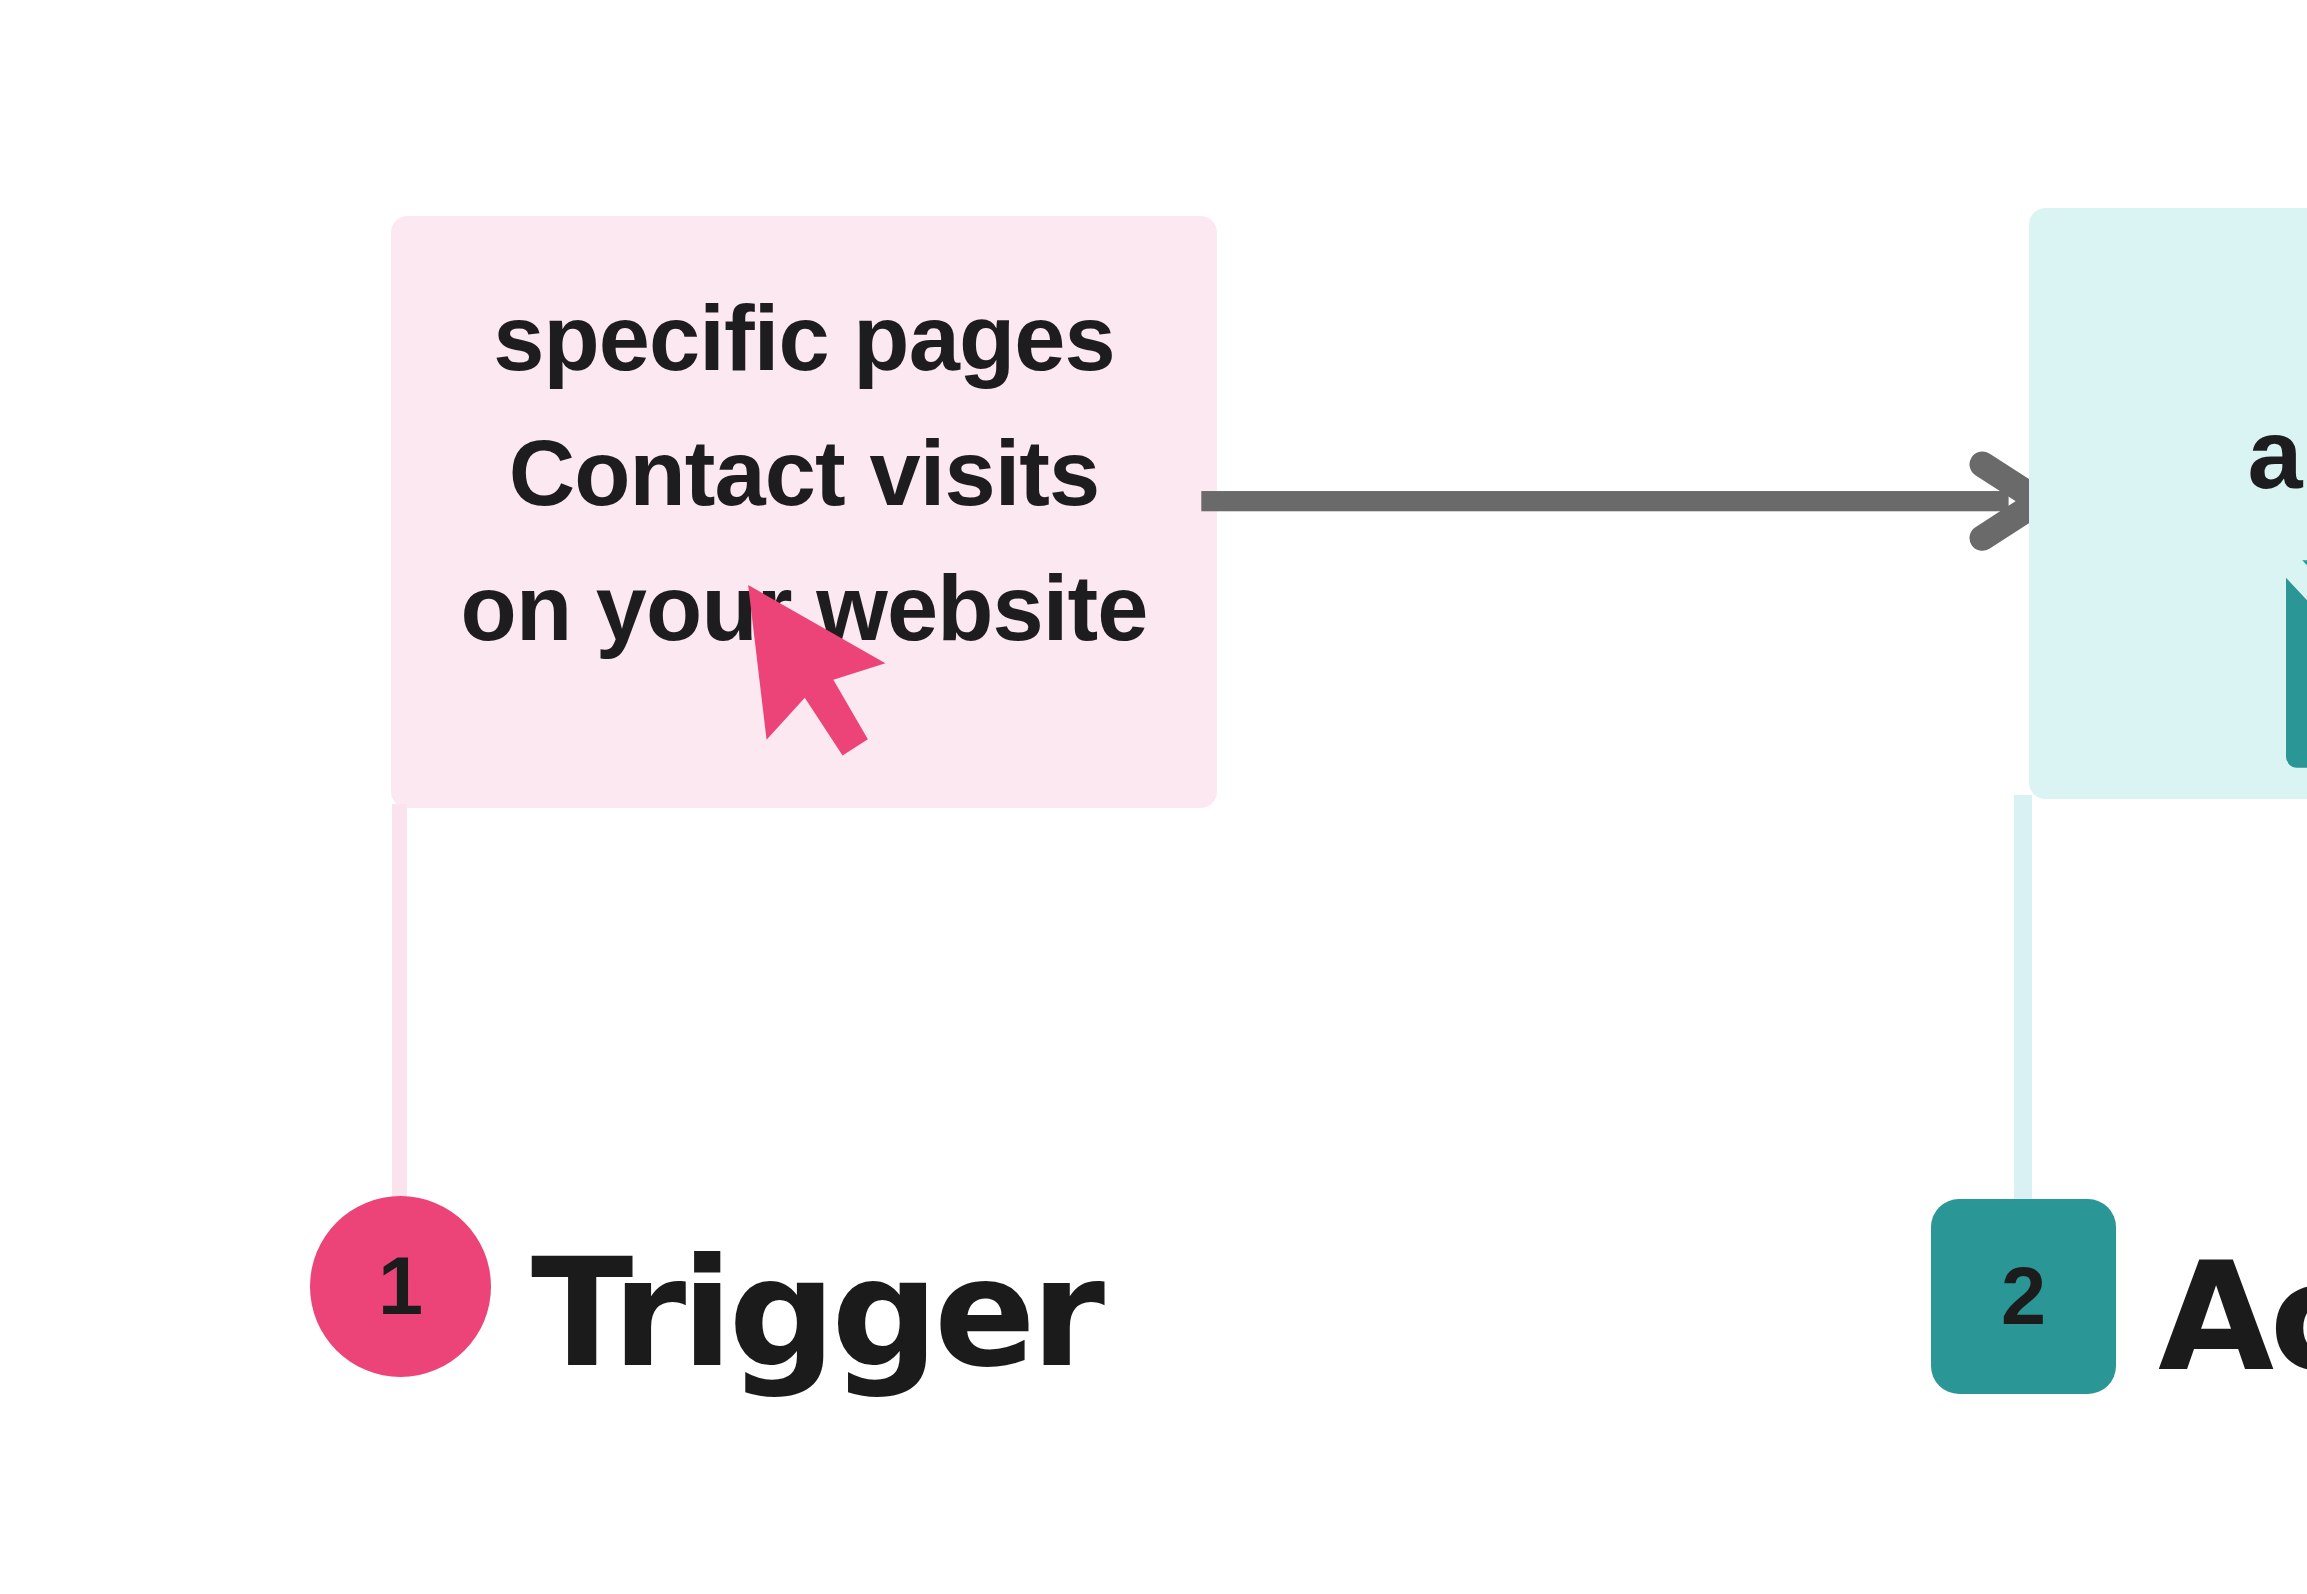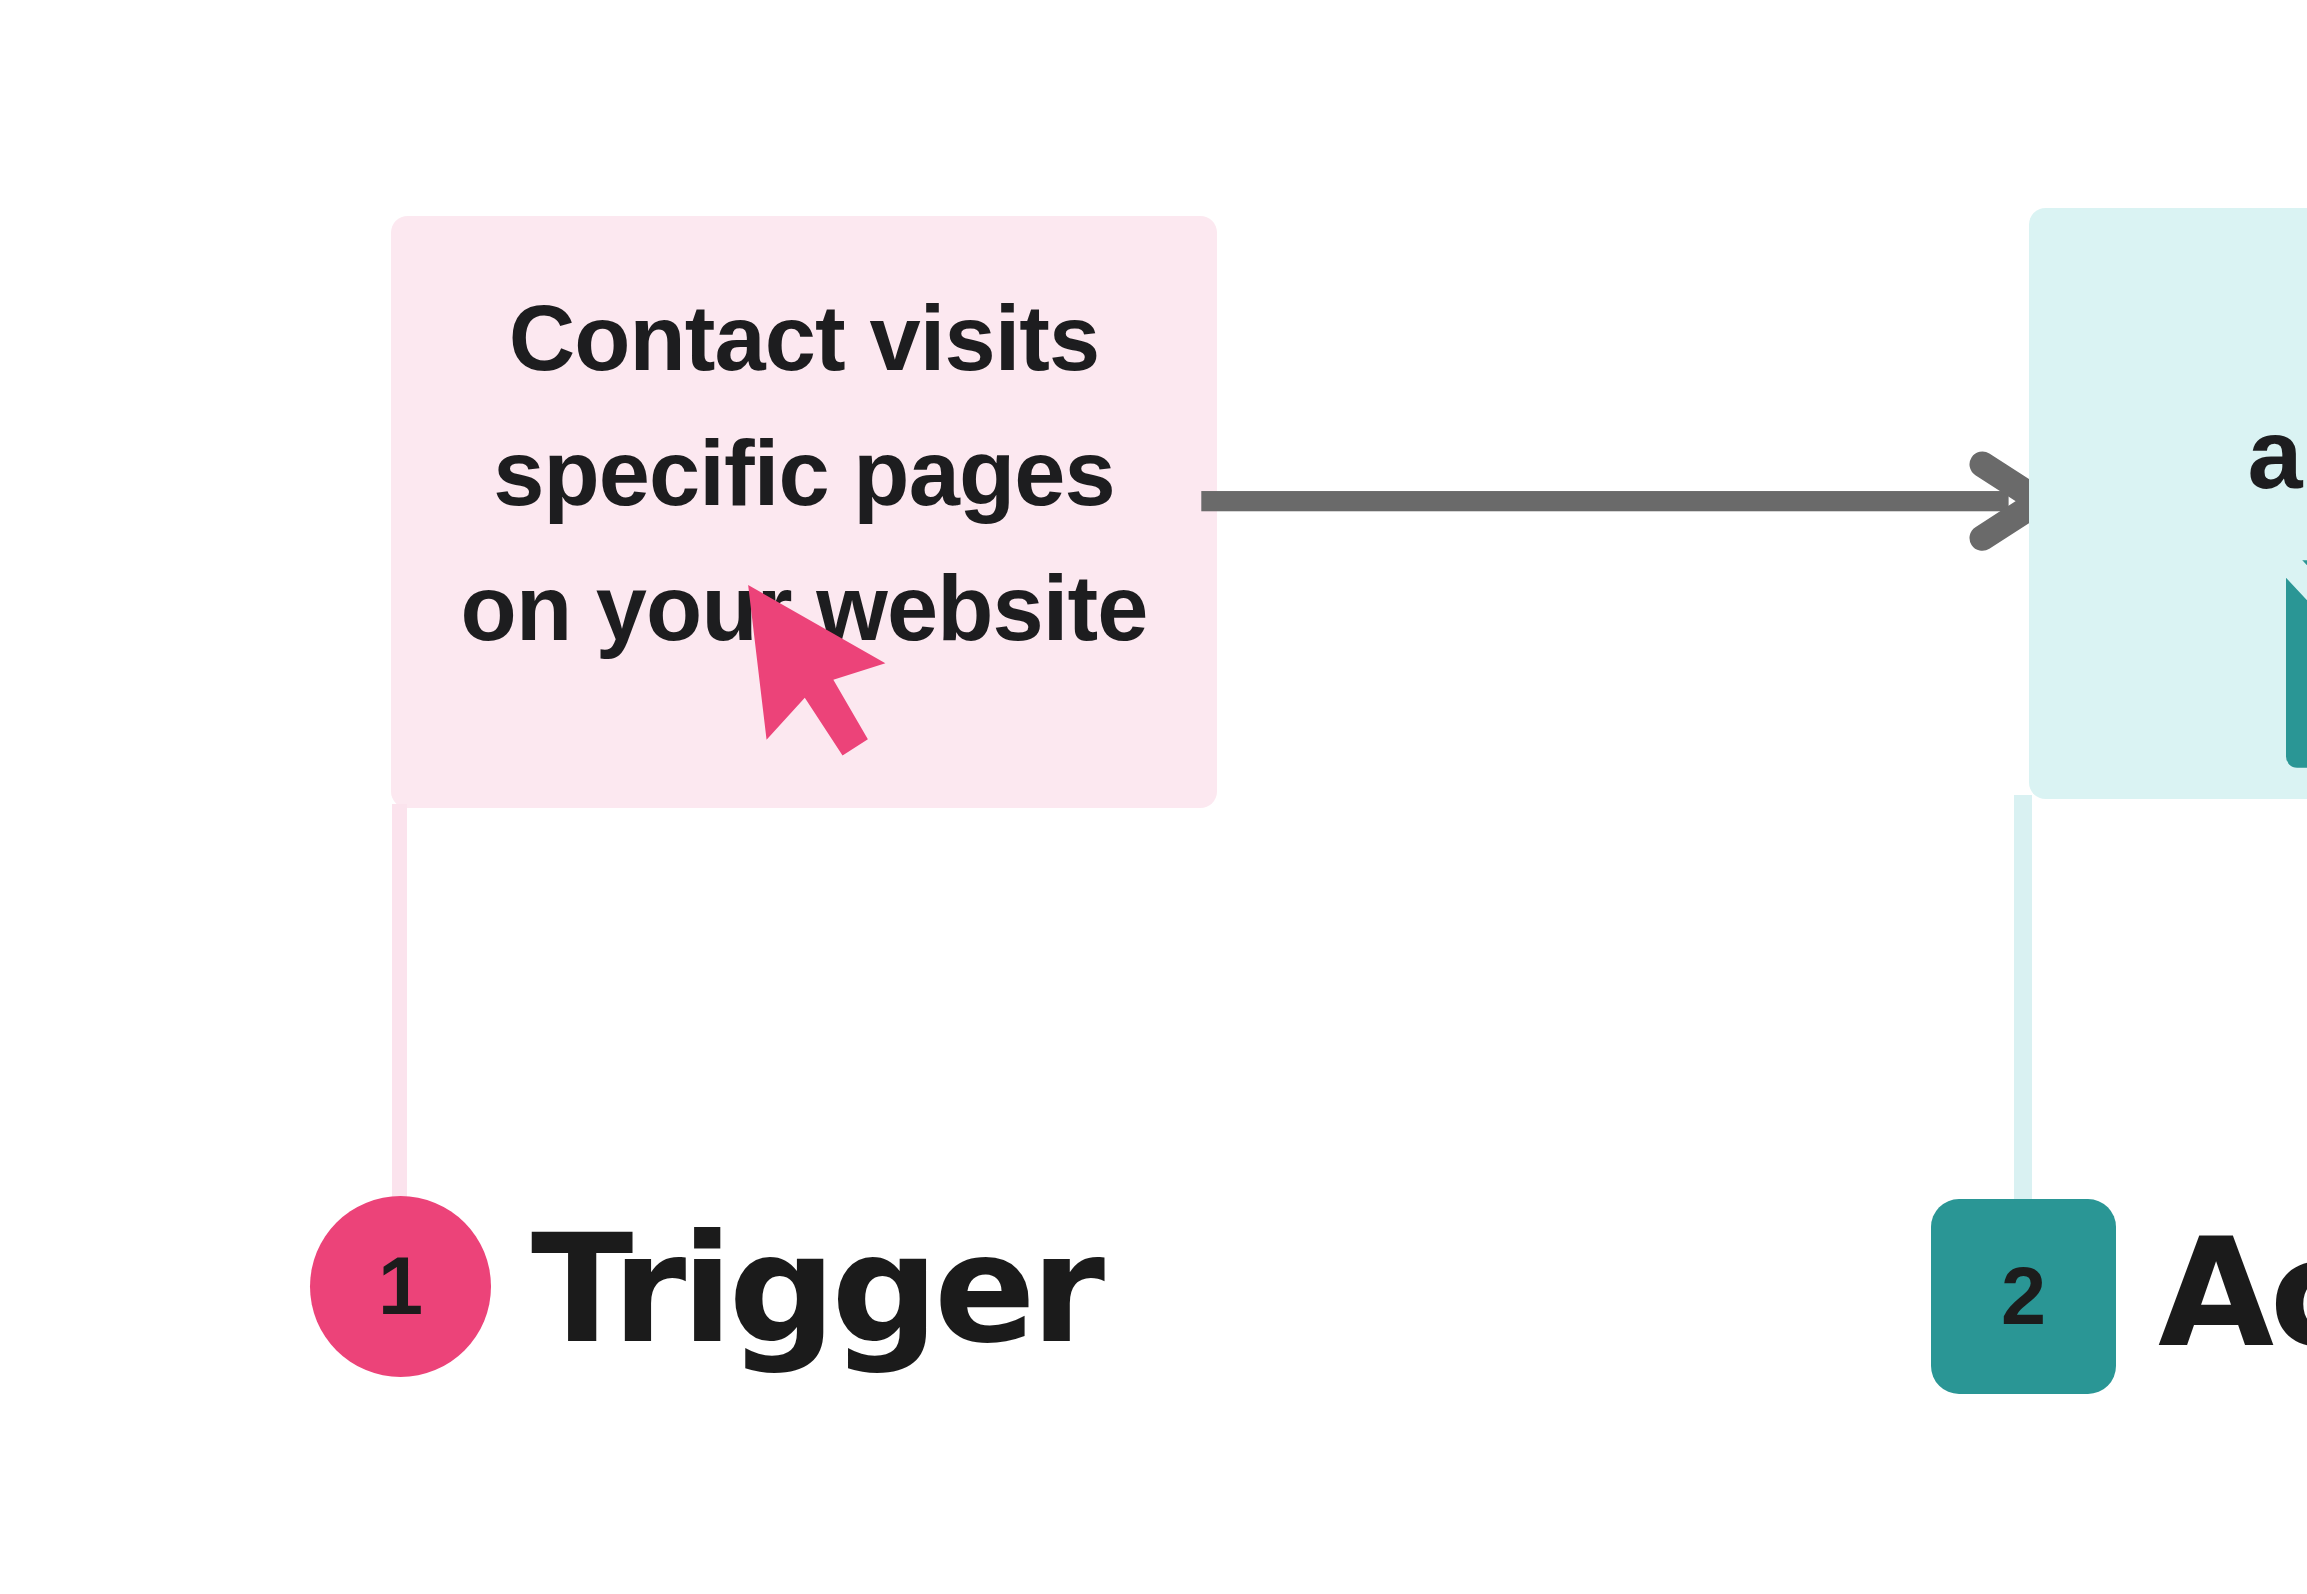--- a/index.html
+++ b/index.html
@@ -122,33 +122,34 @@
     position: absolute;
     display: flex;
     align-items: center;
     height: 185px;
     font-family: "DejaVu Sans", sans-serif;
     font-weight: 700;
     font-size: 150px;
     letter-spacing: -4.6px;
     color: #1b1b1b;
     white-space: nowrap;
+    margin-top: 24px;
   }
   #trigger-label { left: 531px; top: 1196px; }
   #action-label  { left: 2158px; top: 1200px; }
 </style>
 </head>
 <body>
 
 <div id="canvas">
 
   <div id="trigger-card" class="card" style="background-color: rgb(252, 232, 240);">
     <div class="card-text">
+      <span>specific pages</span>
       <span>Contact visits</span>
-      <span>specific pages</span>
       <span>on your website</span>
     </div>
     <svg id="cursor-icon" viewBox="0 0 330 380" xmlns="http://www.w3.org/2000/svg">
       <polygon points="22,0 320,170 207,206 282,335 227,370 145,245 62,336" fill="#ec4379"></polygon>
     </svg>
   </div>
 
   <svg id="flow-arrow" viewBox="0 0 1840 300" xmlns="http://www.w3.org/2000/svg">
     <rect x="0" y="124" width="1755" height="44" fill="#6a6a6a"></rect>
     <path d="M1698,66 L1822,146 L1698,226" fill="none" stroke-width="56" stroke-linecap="round" stroke-linejoin="round" stroke="#6a6a6a"></path>

